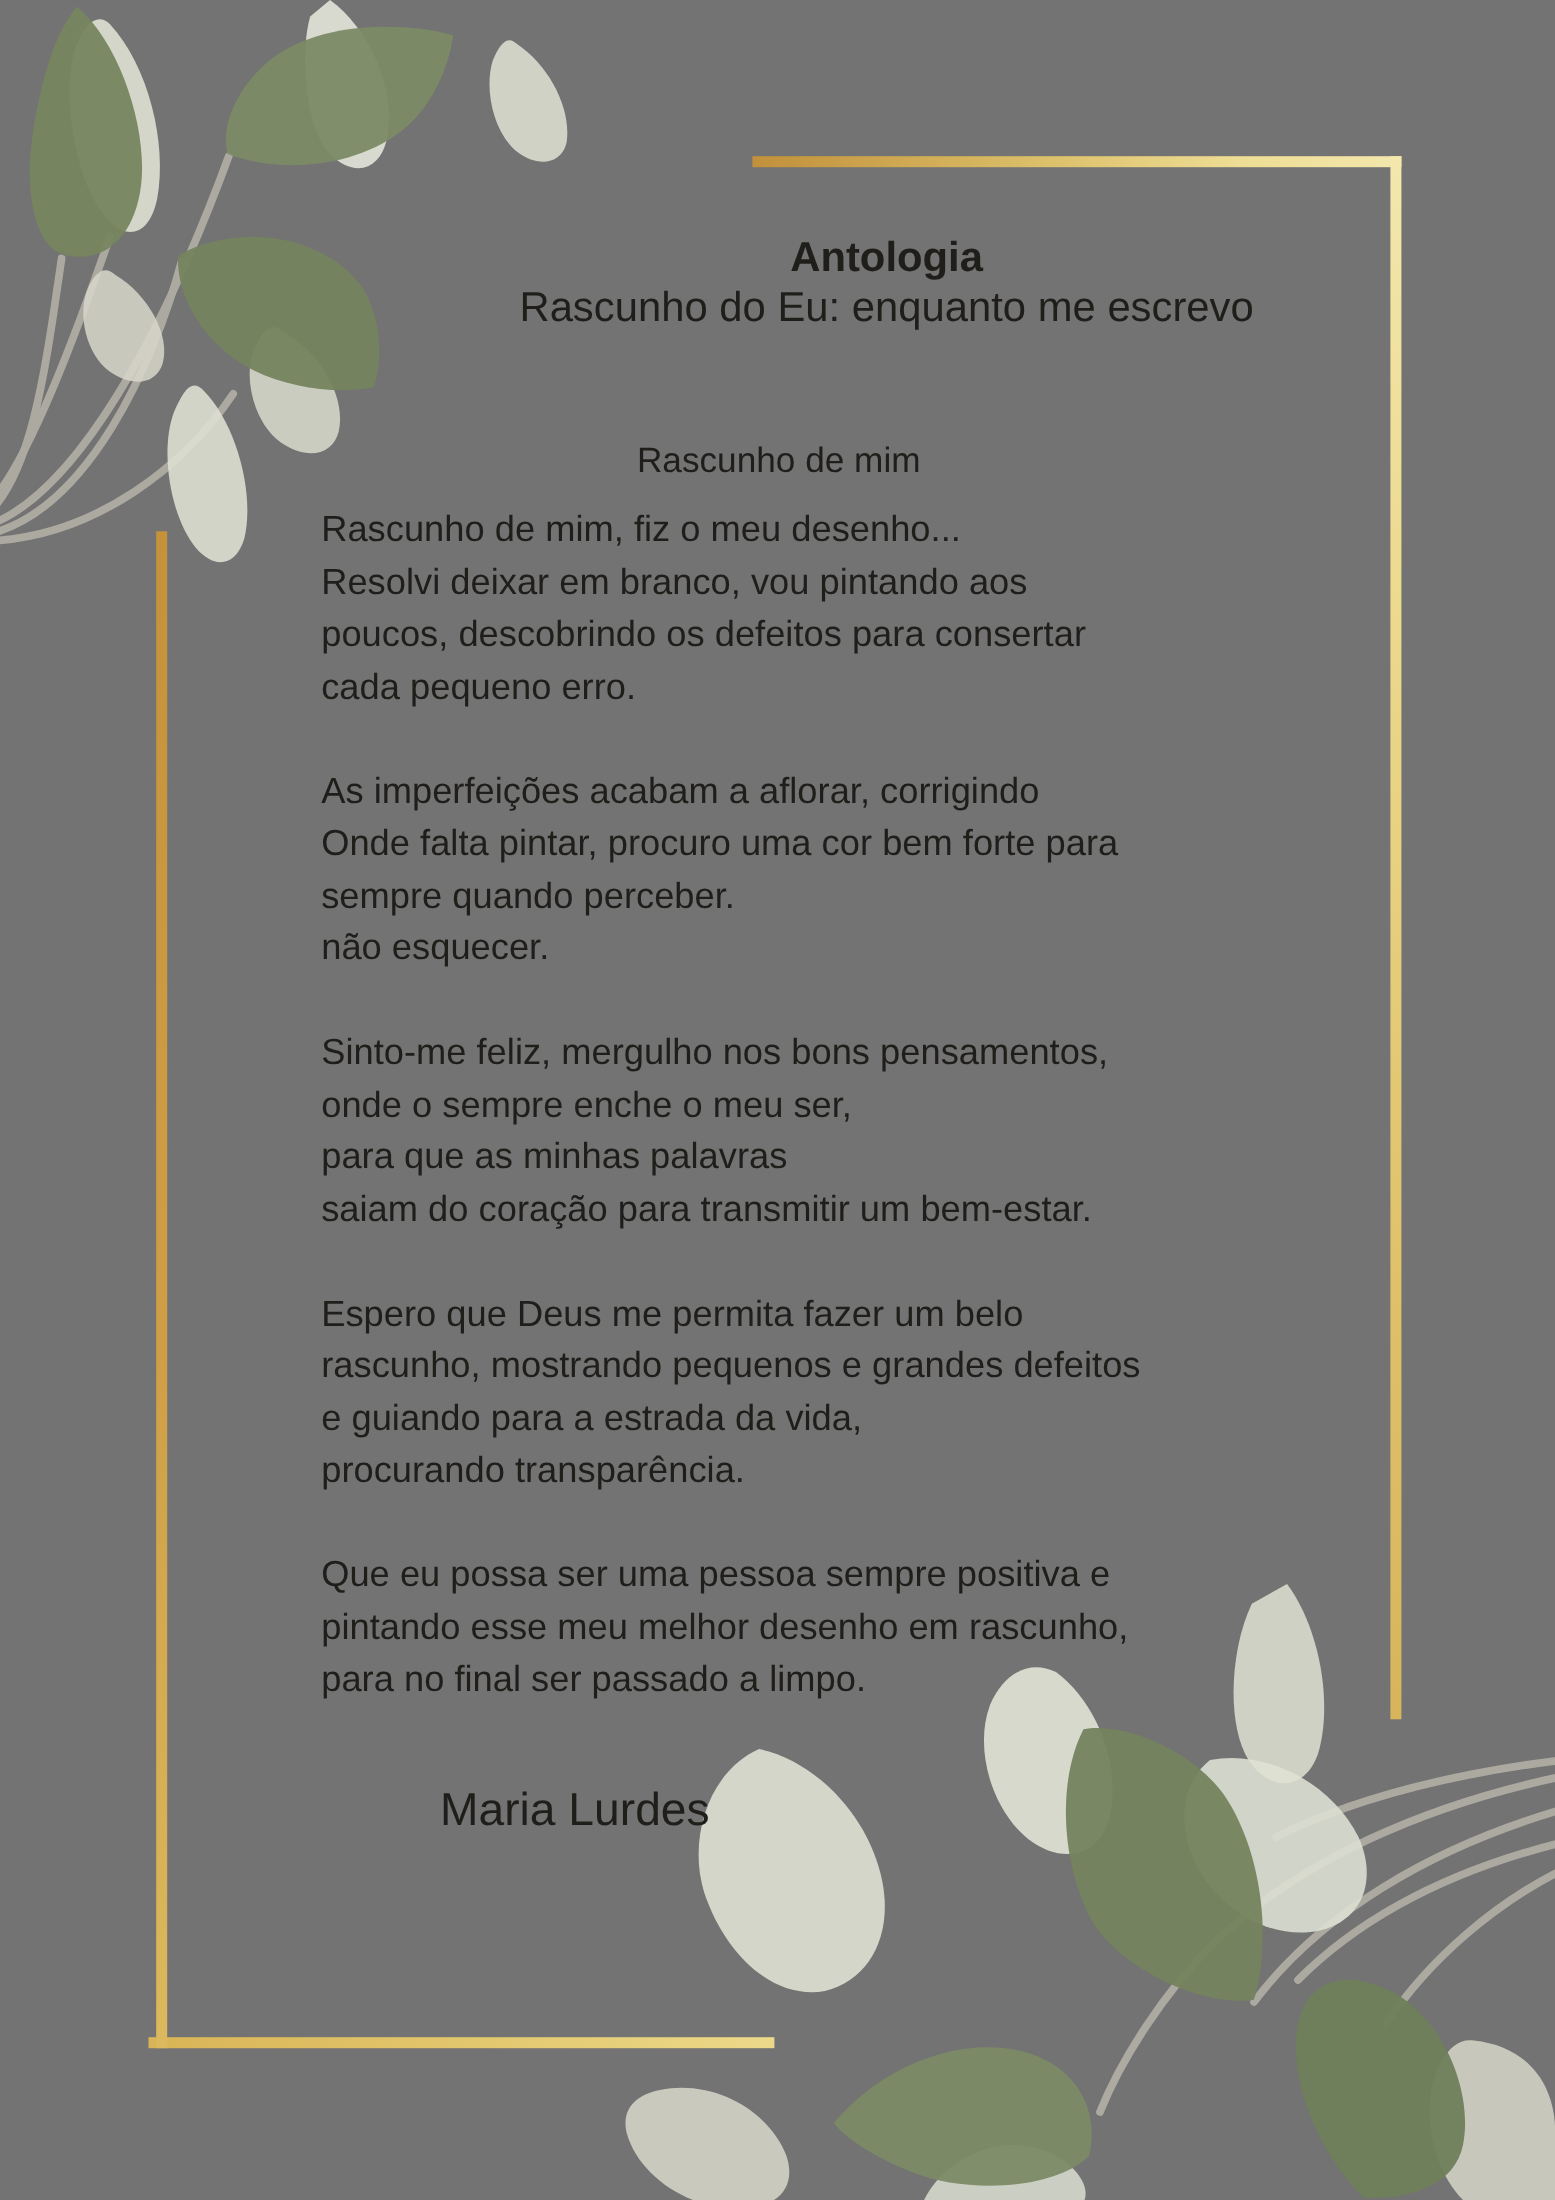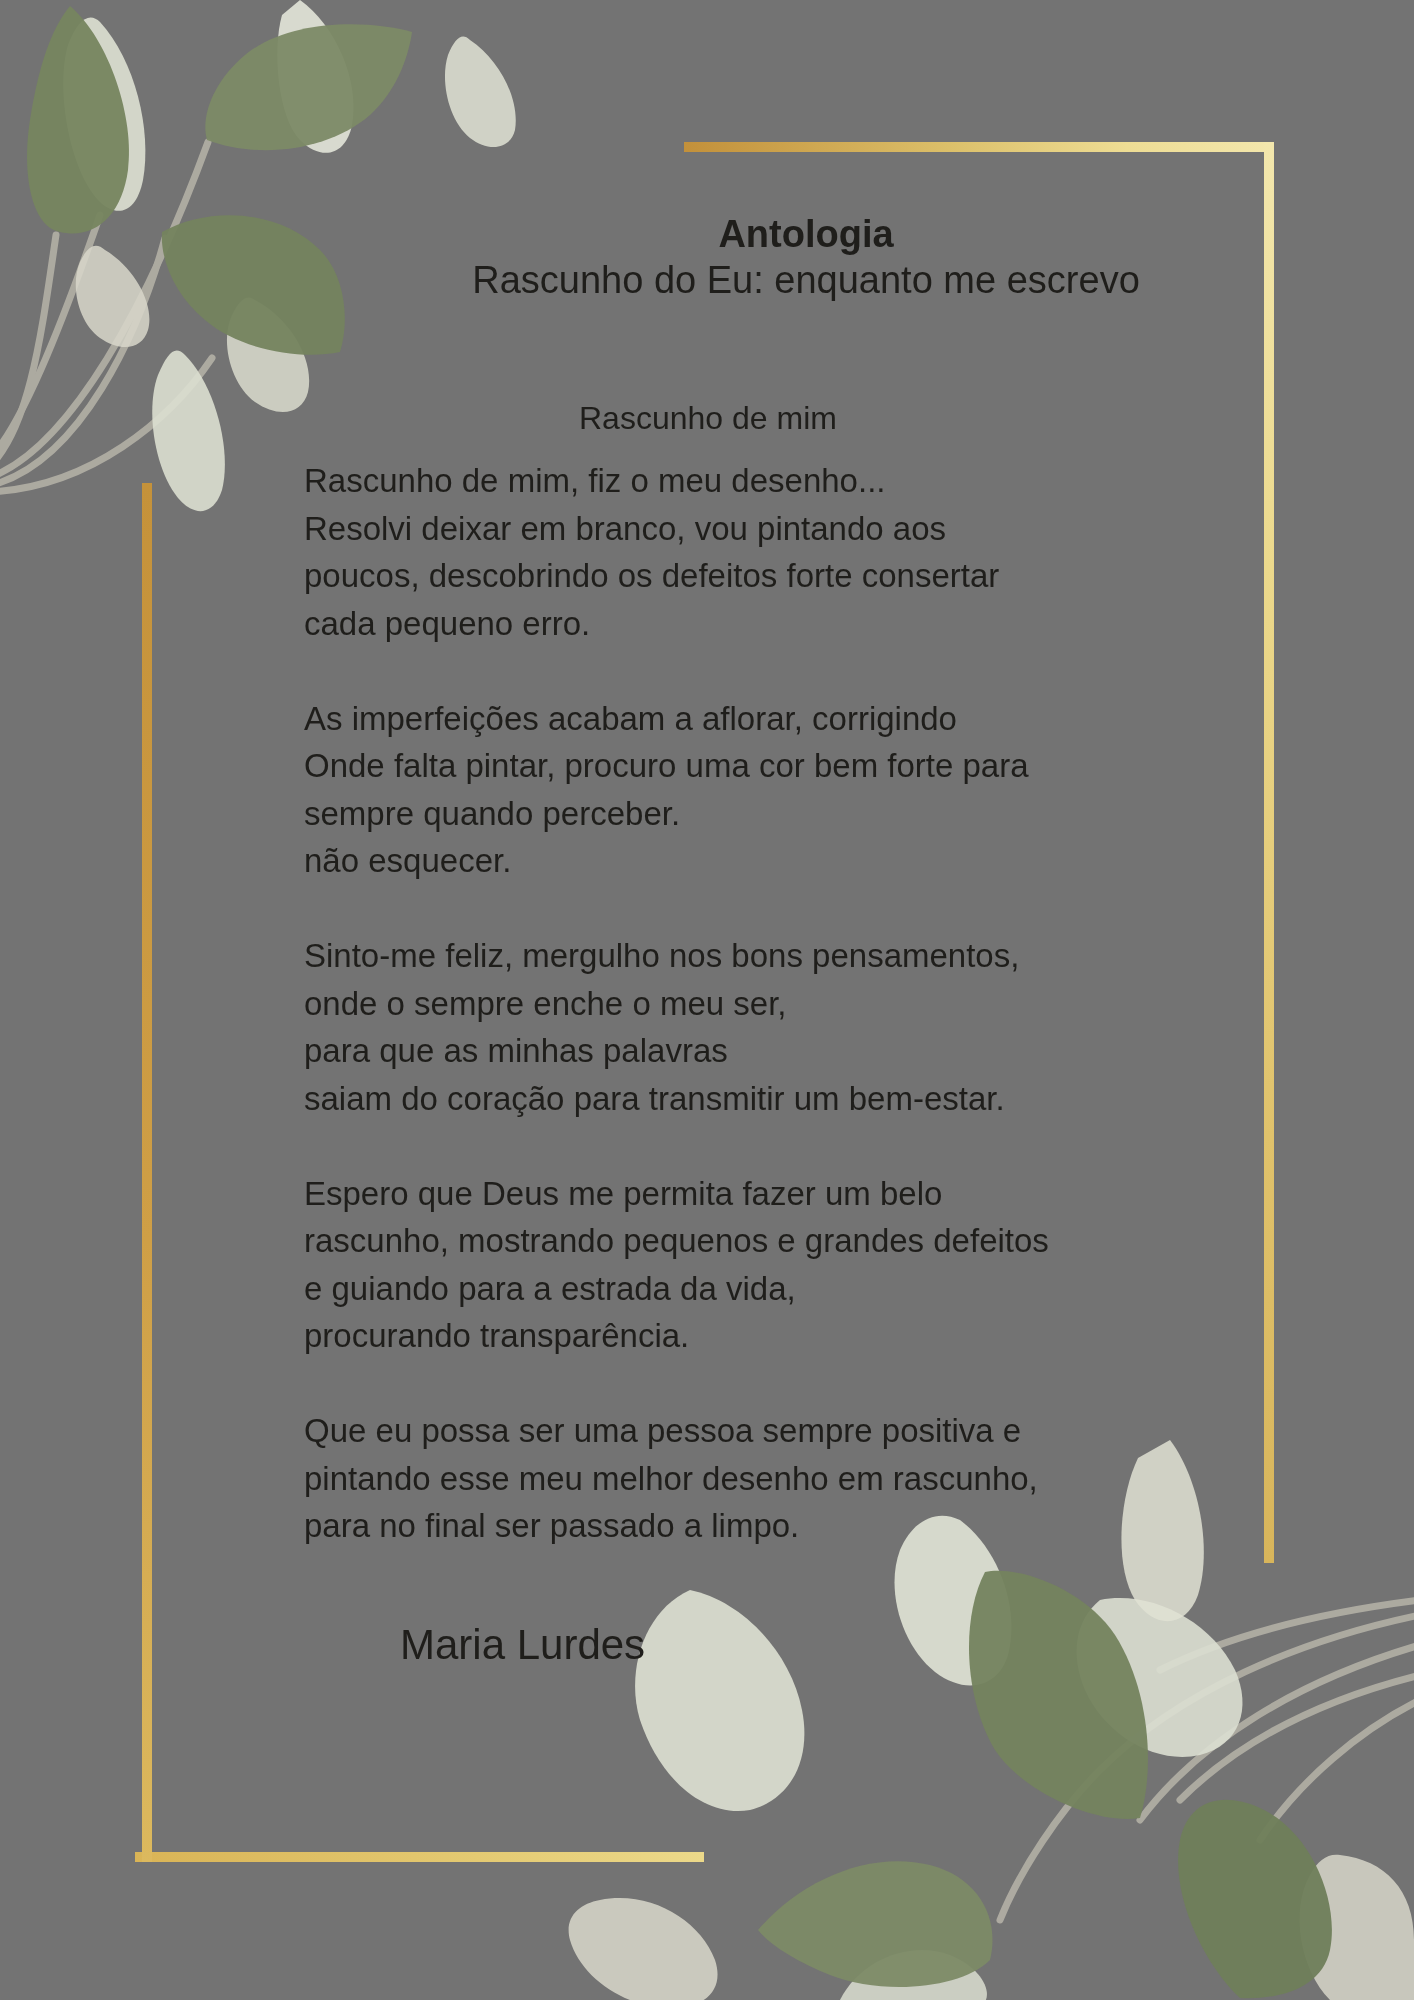--- a/index.html
+++ b/index.html
@@ -31,21 +31,21 @@
   .header .book-title{font-weight:bold;}
   .poem-title{
     position:absolute;left:579px;top:395px;
     font-size:32px;font-weight:normal;line-height:47.5px;white-space:nowrap;
   }
   .poem-body{
     position:absolute;left:292px;top:457px;width:860px;
     font-size:33px;line-height:47.5px;
   }
   .poem-body p{margin:0 0 47.5px 0;}
-  .poem-body .line{display:block;white-space:nowrap;margin-left:12px;}
+  .poem-body .line{display:block;white-space:nowrap;}
   .author{
     position:absolute;left:400px;top:1620px;
     font-size:42px;font-weight:normal;line-height:50px;white-space:nowrap;
   }
   
   .leaves{position:absolute;pointer-events:none;}
   .leaves-tl{left:0;top:0;}
   .leaves-br{left:540px;top:1440px;}
 </style>
 </head>
@@ -109,21 +109,21 @@
     <div class="book-title">Antologia</div>
     <div class="book-subtitle">Rascunho do Eu: enquanto me escrevo</div>
   </div>
 
   <div class="poem-title">Rascunho de mim</div>
 
   <div class="poem-body">
     <p class="stanza">
       <span class="line">Rascunho de mim, fiz o meu desenho...</span>
       <span class="line">Resolvi deixar em branco, vou pintando aos</span>
-      <span class="line">poucos, descobrindo os defeitos forte consertar</span>
+      <span class="line">poucos, descobrindo os defeitos para consertar</span>
       <span class="line">cada pequeno erro.</span>
     </p>
     <p class="stanza">
       <span class="line">As imperfeições acabam a aflorar, corrigindo</span>
       <span class="line">Onde falta pintar, procuro uma cor bem forte para</span>
       <span class="line">sempre quando perceber.</span>
       <span class="line">não esquecer.</span>
     </p>
     <p class="stanza">
       <span class="line">Sinto-me feliz, mergulho nos bons pensamentos,</span>

